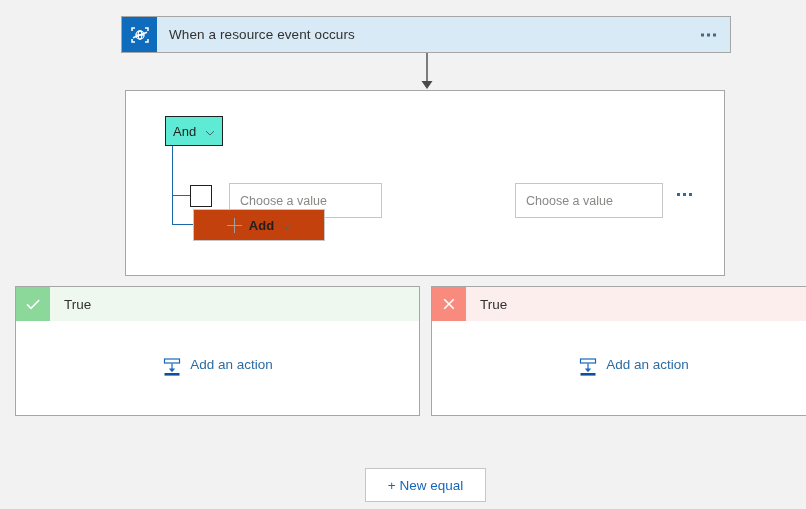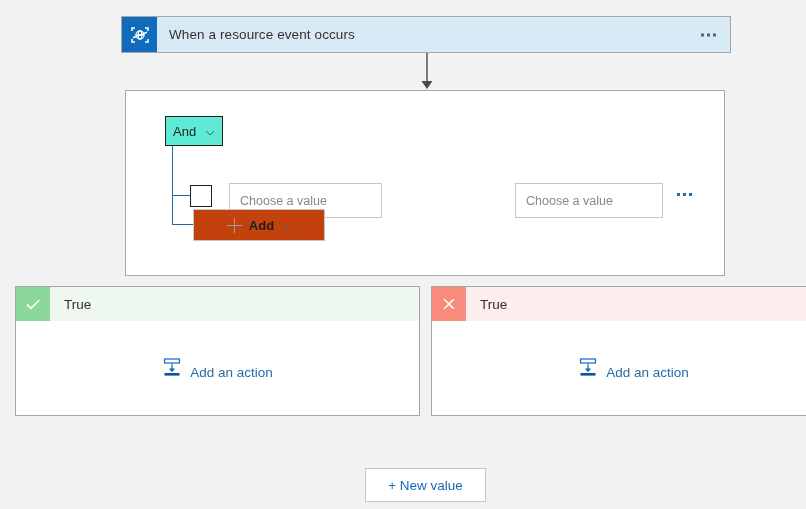--- a/index.html
+++ b/index.html
@@ -284,21 +284,21 @@
 
   .branch-body {
     height: 94px;
     display: flex;
     align-items: center;
     justify-content: center;
   }
 
   .add-action {
     display: flex;
-    align-items: flex-end;
+    align-items: flex-start;
     gap: 8px;
     cursor: pointer;
   }
   .add-action .lbl {
     font-size: 13.5px;
     color: #2b6ca3;
   }
 
   
   #new-step-btn {
@@ -445,16 +445,16 @@
             <path d="M6.8 11.6 L10 15.2 L13.2 11.6 Z" fill="#1668ba"></path>
             <rect x="2.5" y="16" width="15" height="2.6" fill="#0b4f9e"></rect>
           </svg>
         </span>
         <span class="lbl">Add an action</span>
       </div>
     </div>
   </div>
 
   <div id="new-step-btn">
-    <span class="lbl">+ New value</span>
+    <span class="lbl">+ New equal</span>
   </div>
 
 </div>
 
 </body></html>

